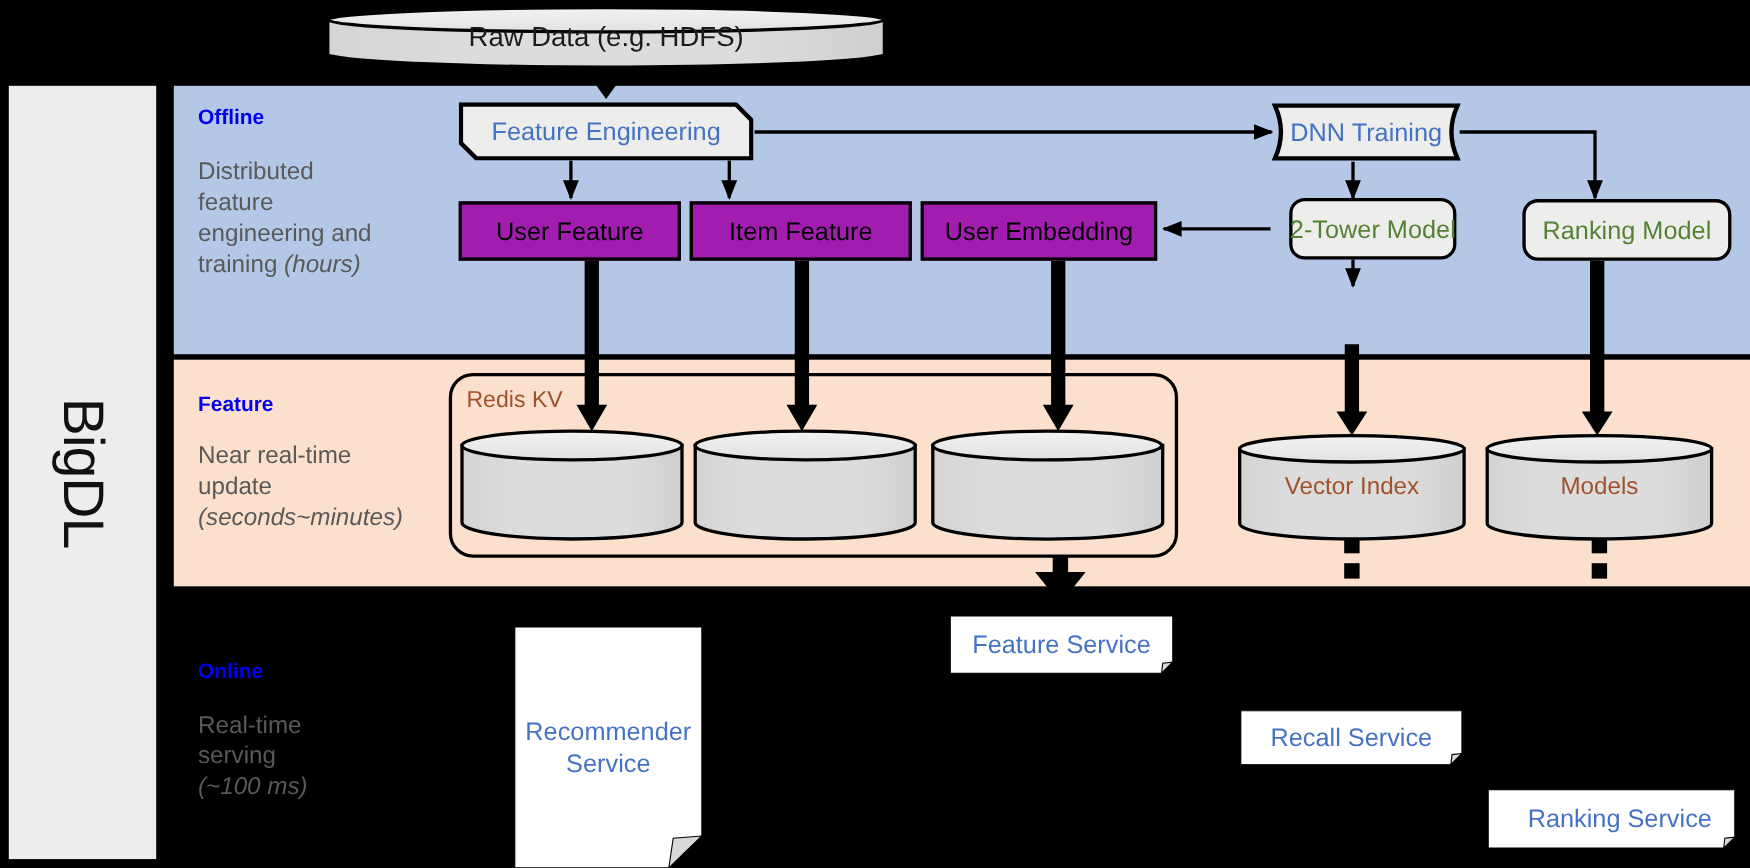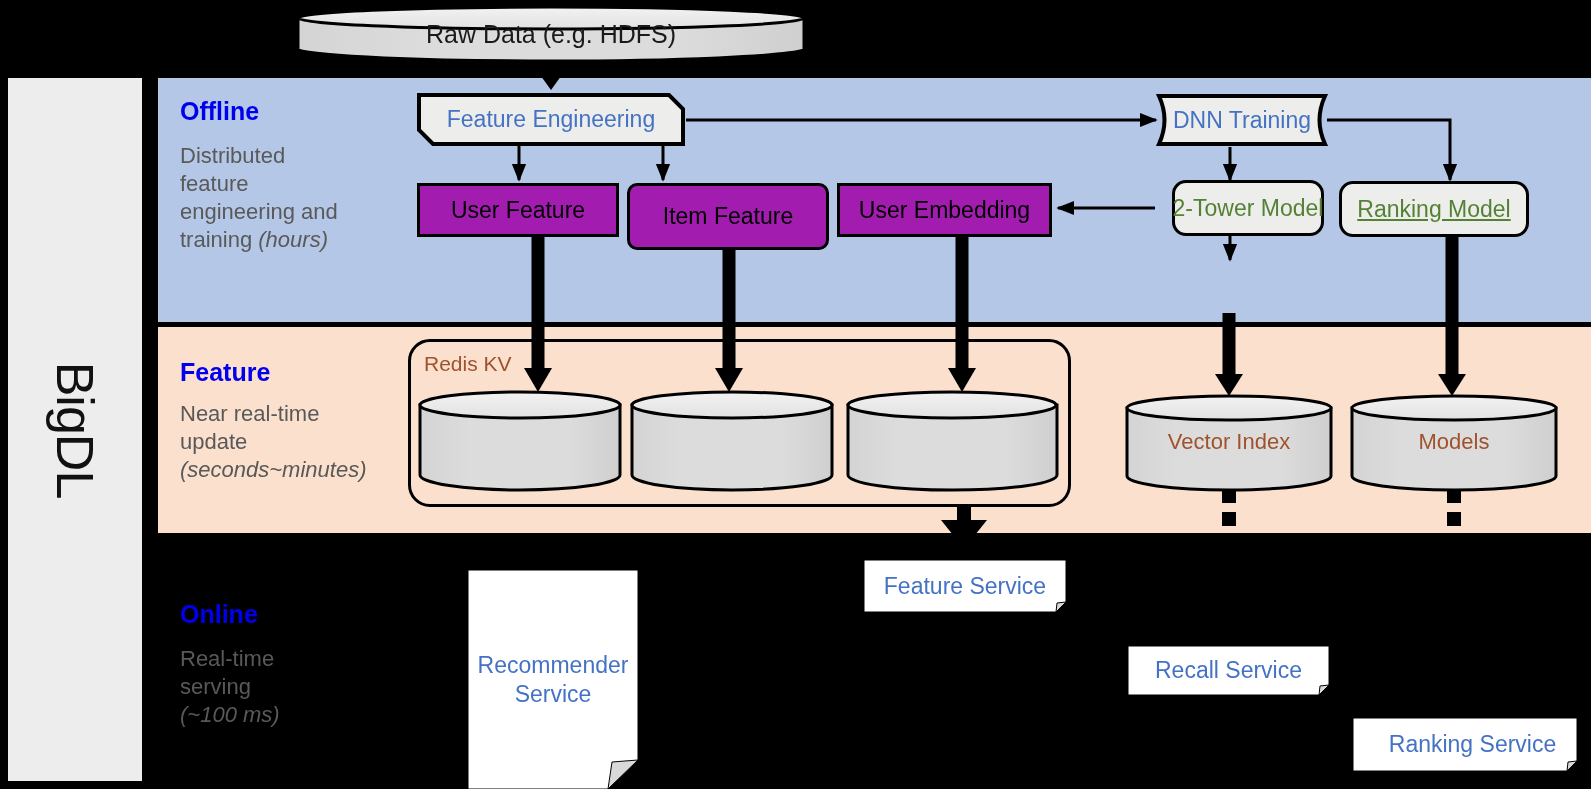--- a/index.html
+++ b/index.html
@@ -8,21 +8,21 @@
 
   .band{position:absolute;}
   #offline-band{left:158px;top:78px;width:1433px;height:244px;background:#b4c7e7;}
   #nearline-band{left:158px;top:327px;width:1433px;height:206px;background:#fae0cd;}
   #online-band{left:158px;top:538px;width:1433px;height:251px;background:#000;}
 
   #bigdl-rail{position:absolute;left:8px;top:78px;width:134px;height:703px;background:#ededed;}
   #bigdl-label{position:absolute;left:50%;top:50%;transform:translate(-50%,-50%) rotate(90deg);
     font-size:52px;color:#111;white-space:nowrap;letter-spacing:-1px;}
 
-  .band-title{position:absolute;color:#0000ee;font-size:25px;font-weight:bold;white-space:nowrap;}
+  .band-title{position:absolute;color:#0000ee;font-size:19px;font-weight:bold;white-space:nowrap;}
   .band-sub{position:absolute;color:#595959;font-size:22px;line-height:1.28;width:232px;}
   .it{font-style:italic;}
 
   
   .gbox{position:absolute;box-sizing:border-box;background:#a21caf;border:3px solid #000;
     display:flex;align-items:center;justify-content:center;font-size:23px;color:#000;white-space:nowrap;}
   .lbox{position:absolute;box-sizing:border-box;background:#ededeb;border:3px solid #000;
     display:flex;align-items:center;justify-content:center;font-size:23px;white-space:nowrap;}
   .rnd{border-radius:14px;margin-left:17px;}
   .green-t{color:#548235;}
@@ -198,31 +198,31 @@
   <div class="cardbox" style="left:1156px;top:93px;width:172px;height:54px;">
     <svg viewBox="0 0 172 54" width="172" height="54">
       <path d="M3,3 Q14,27 3,51 L169,51 Q158,27 169,3 Z" fill="#ededeb" stroke="#000" stroke-width="4"></path>
     </svg>
     <div class="txt">DNN Training</div>
   </div>
 
   <div class="gbox" style="left:417px;top:183px;width:202px;height:54px;">
     <span>User Feature</span>
   </div>
-  <div class="gbox" style="left:627px;top:183px;width:202px;height:67px;border-radius:10px;">
+  <div class="gbox" style="left:627px;top:183px;width:202px;height:54px;">
     <span>Item Feature</span>
   </div>
   <div class="gbox" style="left:837px;top:183px;width:215px;height:54px;">
     <span>User Embedding</span>
   </div>
 
   <div class="lbox rnd green-t" style="left:1155px;top:180px;width:152px;height:56px;">
     <span>2-Tower Model</span>
   </div>
-  <div class="lbox rnd green-t" style="left:1322px;top:181px;width:190px;height:56px;text-decoration:underline;">
+  <div class="lbox rnd green-t" style="left:1367px;top:181px;width:190px;height:56px;">
     <span>Ranking Model</span>
   </div>
 
 
   <div id="redis-group"></div>
   <div id="redis-label">Redis KV</div>
 
   <div class="cyl" style="left:417px;top:388px;width:206px;height:104px;">
     <svg viewBox="0 0 206 104" width="206" height="104">
       <path d="M3,17 L3,87 A100,15 0 0 0 203,87 L203,17 Z" fill="url(#cylBody)" stroke="#000" stroke-width="3"></path>

